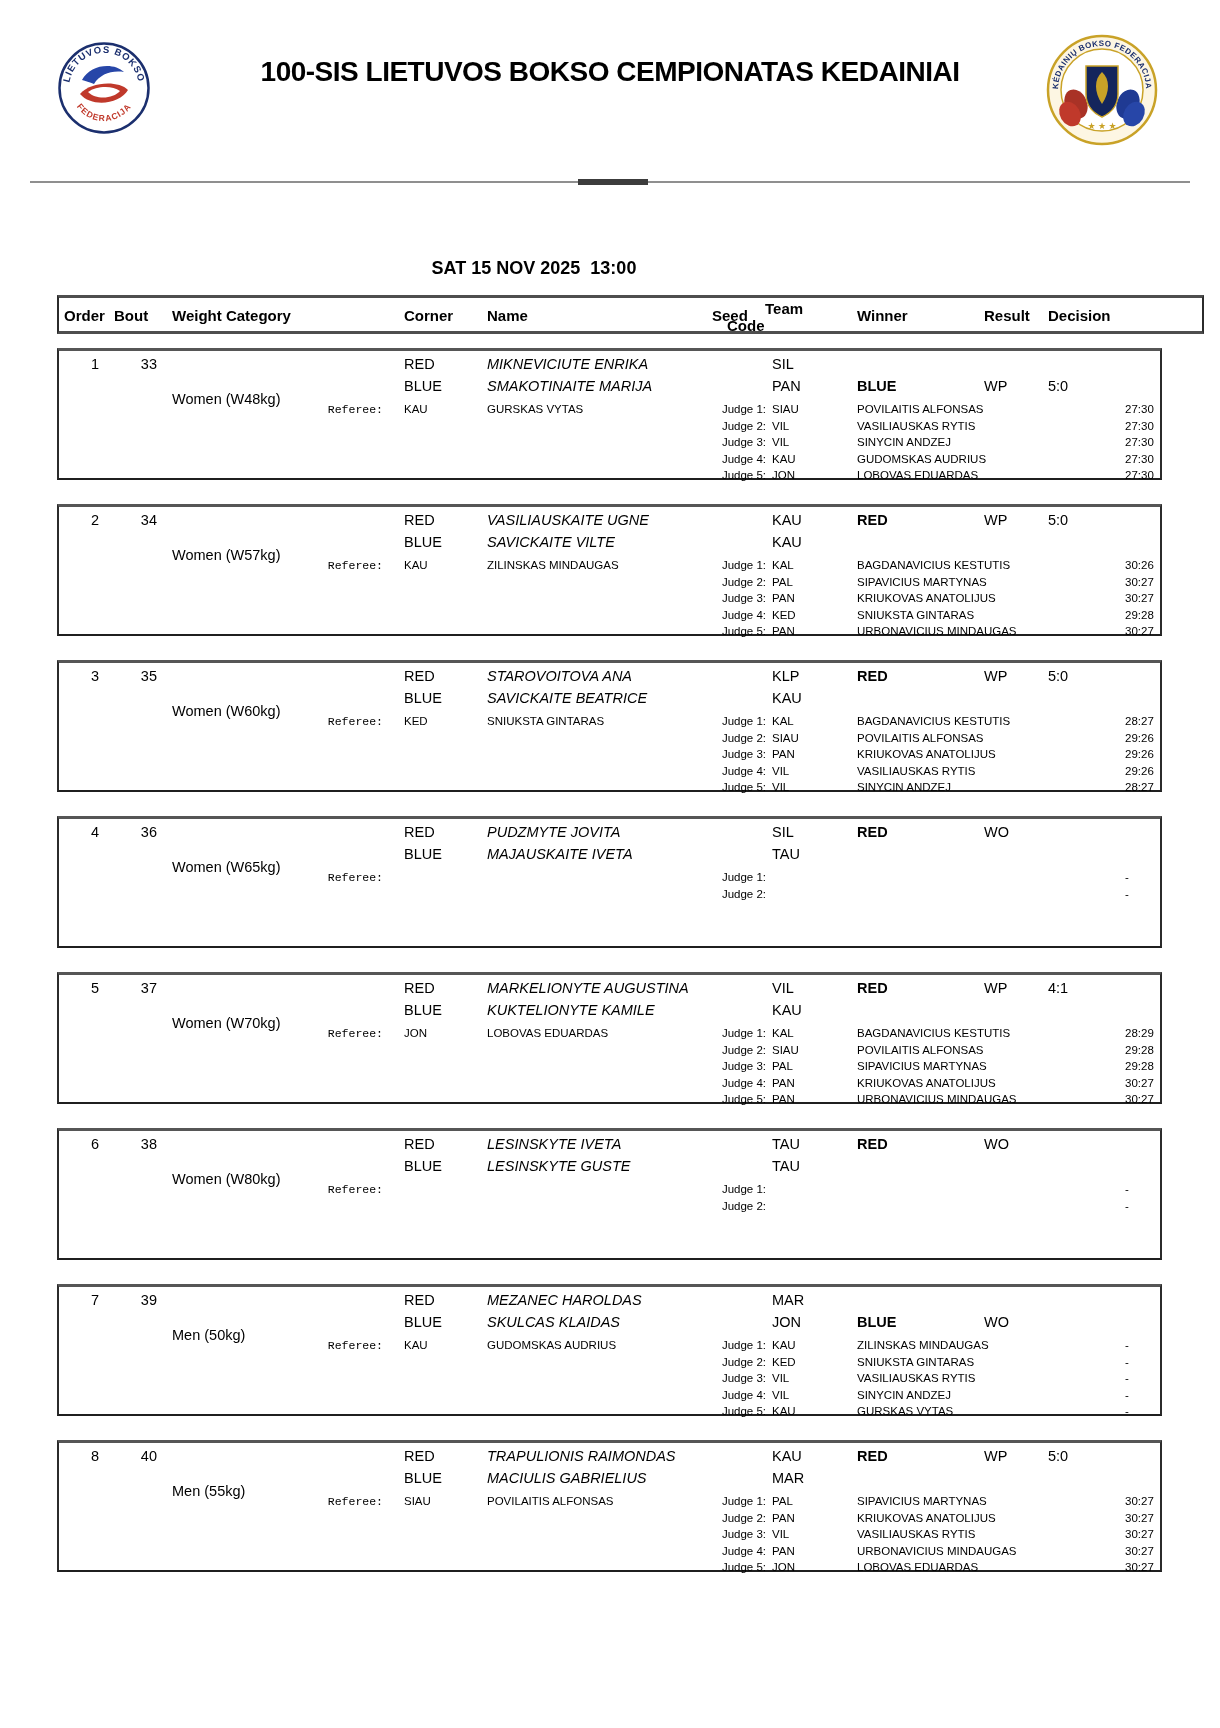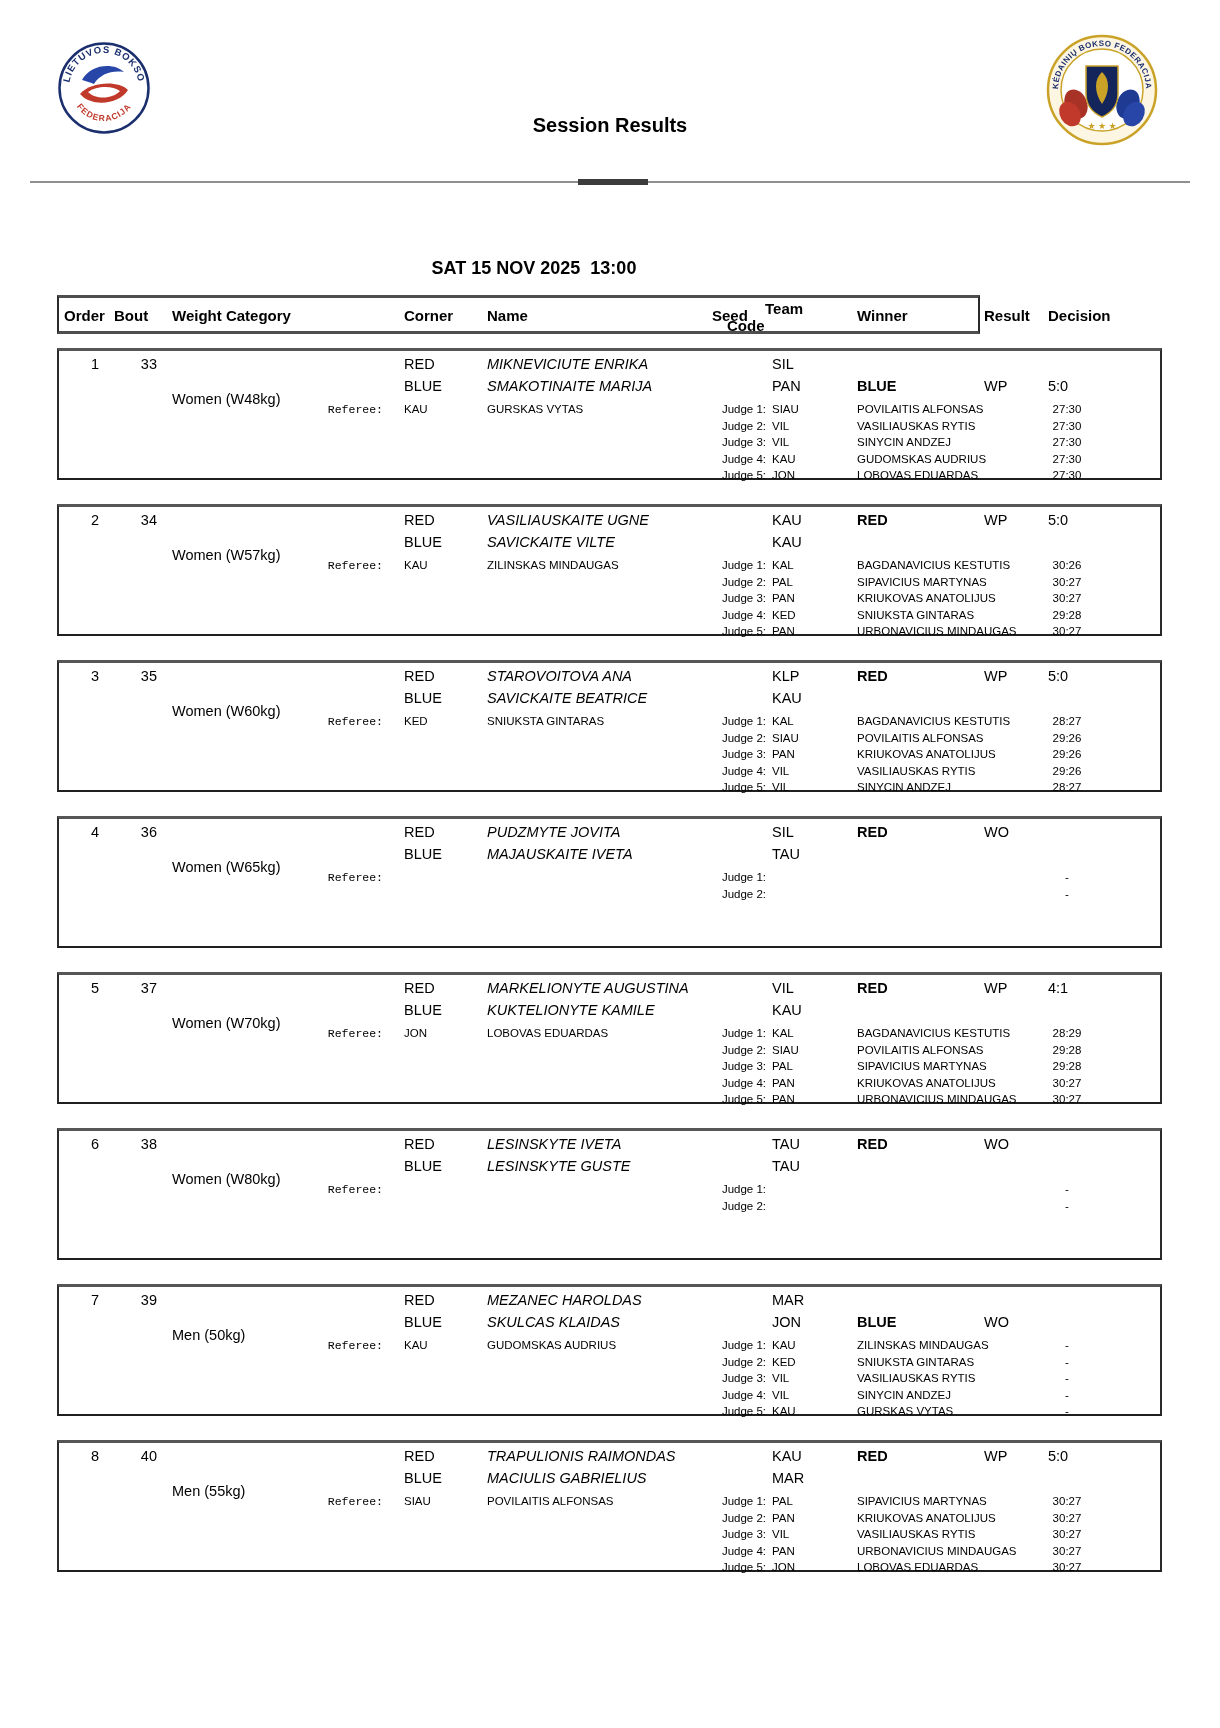--- a/index.html
+++ b/index.html
@@ -23,21 +23,21 @@
   .divider { top:181px; left:30px; width:1160px; height:2px; background:#8f8f8f; }
   .divider-mark { position:absolute; left:548px; top:-2px; width:70px; height:6px; background:#3c3c3c; }
 
   .session-name { top:206px; left:0; width:1220px; text-align:center;
                   font-size:17px; font-weight:bold; }
   .session-dt   { top:258px; left:0; width:1068px; text-align:center;
                   font-size:18px; font-weight:bold; white-space:pre; }
 
   
   .thead {
-    top:295px; left:57px; width:923px; height:39px;
+    top:295px; left:57px; width:1147px; height:39px;
     border-top:3px solid #4e4e4e; border-bottom:3px solid #4e4e4e;
     border-left:2px solid #2b2b2b; border-right:2px solid #2b2b2b;
     font-size:15px; font-weight:bold;padding-left:36px;
   }
   .thead span { position:absolute; white-space:nowrap; }
   .th1 { top:9px; }
   .th-order{left:5px} .th-bout{left:55px} .th-weight{left:113px}
   .th-corner{left:345px} .th-name{left:428px} .th-seed{left:653px}
   .th-team1{left:706px; top:2px} .th-team2{left:668px; top:19px}
   .th-winner{left:798px} .th-result{left:925px} .th-decision{left:989px}
@@ -64,21 +64,21 @@
 
   .orow { position:absolute; left:0; right:0; height:14px; font-size:11.5px; }
   .orow span { position:absolute; white-space:nowrap; }
   .ref-row { top:52px; }
   .ref-label { left:232px; width:92px; text-align:right;font-family:Liberation Mono, monospace; }
   .c-refcode { left:345px; }
   .c-refname { left:428px; }
   .jlabel { left:633px; width:74px; text-align:right; }
   .jcode  { left:713px; }
   .jname  { left:798px; }
-  .jscore { left:974px; width:68px; text-align:center; }
+  .jscore { left:1066px; width:68px; text-align:left; }
 </style>
 </head>
 <body>
 
 <div class="page">
 
   <div class="abs logo-left">
     <svg width="92" height="92" viewBox="0 0 92 92">
       <circle cx="46" cy="46" r="44.5" fill="#ffffff" stroke="#1b2f6e" stroke-width="2.5"></circle>
       <defs>
@@ -110,21 +110,21 @@
       <ellipse cx="30" cy="70" rx="11" ry="15" fill="#a93226" transform="rotate(-22 30 70)"></ellipse>
       <ellipse cx="24" cy="80" rx="10" ry="13" fill="#c0392b" transform="rotate(-30 24 80)"></ellipse>
       <ellipse cx="82" cy="70" rx="11" ry="15" fill="#1f3a93" transform="rotate(22 82 70)"></ellipse>
       <ellipse cx="88" cy="80" rx="10" ry="13" fill="#2746a8" transform="rotate(30 88 80)"></ellipse>
       <path d="M 40,32 h 32 v 28 c 0,13 -9,20 -16,23 c -7,-3 -16,-10 -16,-23 Z" fill="#14255c" stroke="#c9a227" stroke-width="1.5"></path>
       <path d="M 56,38 C 64,45 64,58 56,70 C 48,58 48,45 56,38 Z" fill="#c9a227"></path>
       <text x="56" y="95" font-size="9" fill="#c9a227" text-anchor="middle">★ ★ ★</text>
     </svg>
   </div>
 
-  <div class="abs subtitle">Session Results</div>
+  <div class="abs title">100-SIS LIETUVOS BOKSO CEMPIONATAS KEDAINIAI</div>
 
   <div class="abs divider">
     <div class="divider-mark"></div>
   </div>
 
   <div class="abs session-dt">SAT 15 NOV 2025  13:00</div>
 
   <div class="abs thead">
     <span class="th1 th-order">Order</span>
     <span class="th1 th-bout">Bout</span>

